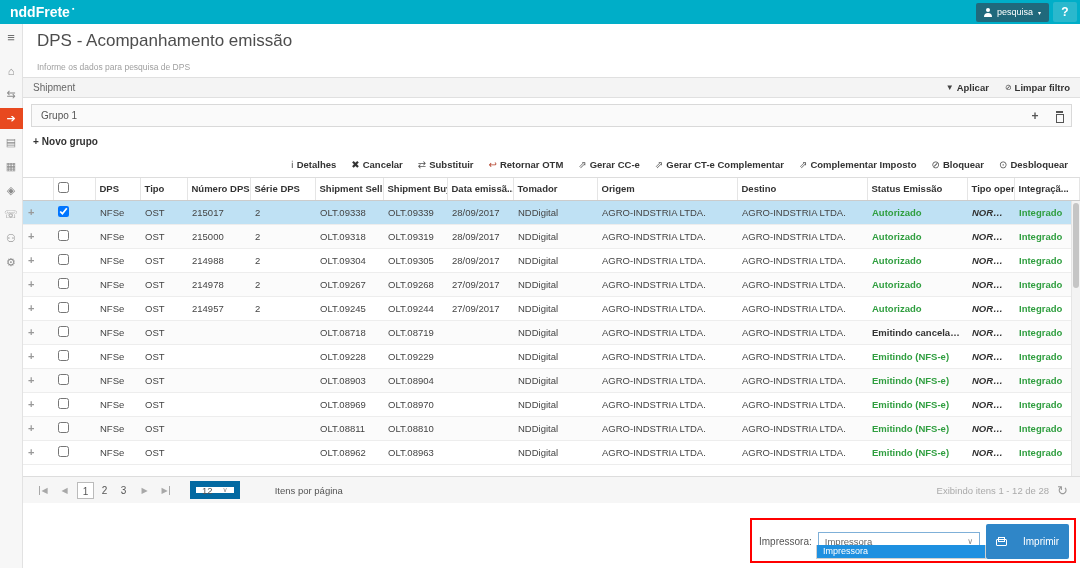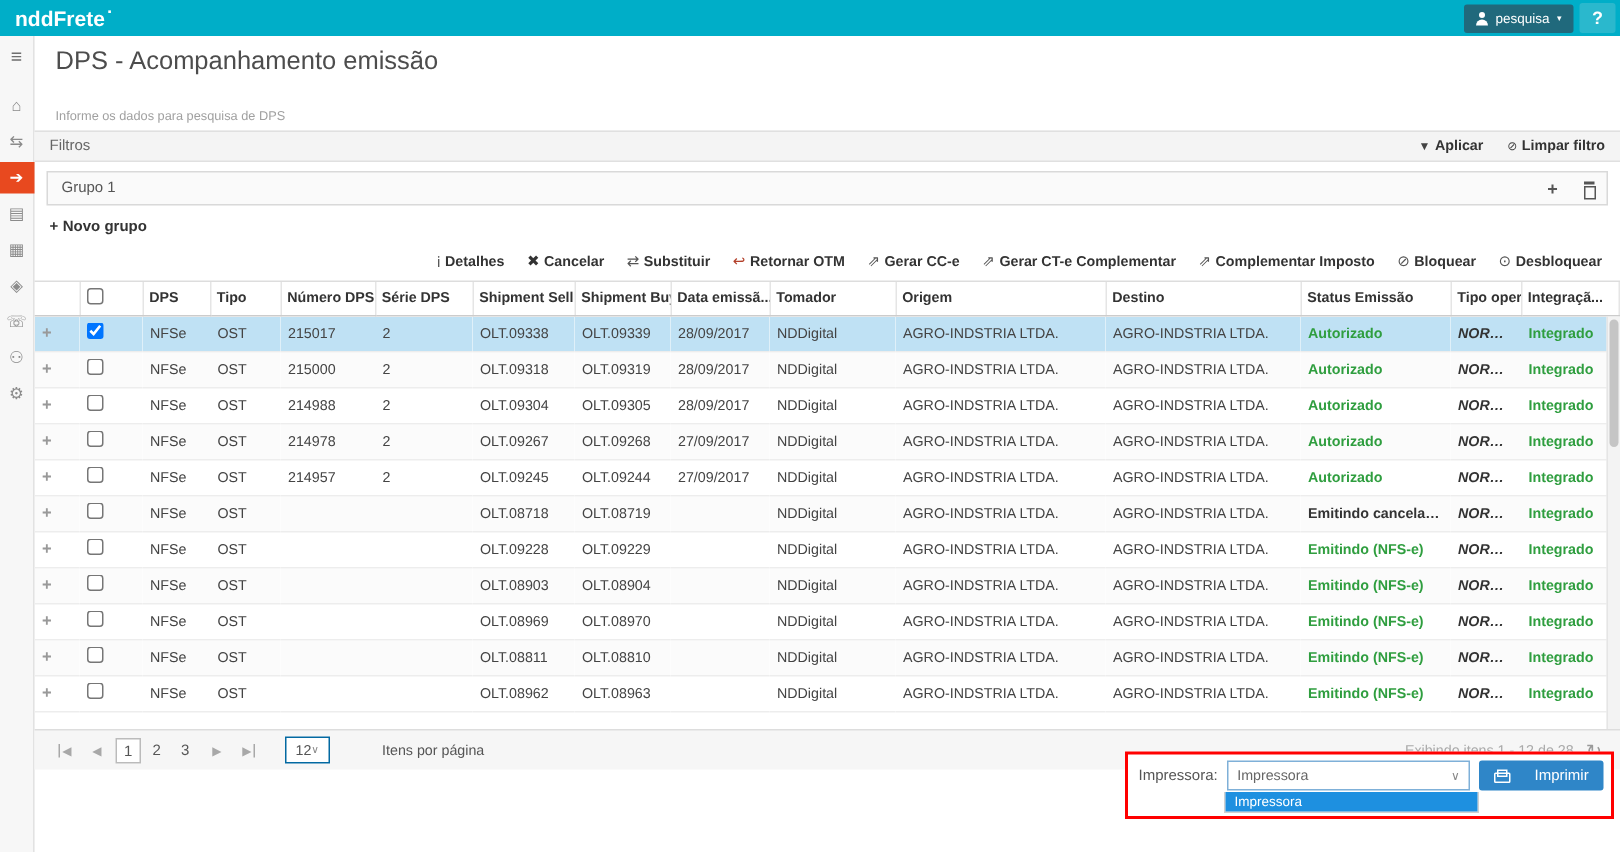--- a/index.html
+++ b/index.html
@@ -32,21 +32,21 @@
   .side-icon { width: 23px; height: 21px; display: flex; align-items: center; justify-content: center;
     color: #8b8b8b; font-size: 11px; cursor: pointer; }
   .side-icon.menu { margin-bottom: 9px; color: #6f6f6f; font-size: 13px; }
   .side-icon.active { background: #e8491f; color: #fff; }
 
   .main { flex: 1; position: relative; display: flex; flex-direction: column; min-width: 0; }
 
   
   .page-head { padding: 7px 14px 5px; }
   .page-title { font-size: 17px; color: #4d4d4d; }
-  .page-subtitle { font-size: 8.5px; color: #a0a0a0; margin-top: 21px; }
+  .page-subtitle { font-size: 8.5px; color: #a0a0a0; margin-top: 11px; }
 
   
   .filters-bar { height: 21px; background: #f4f4f4; border-top: 1px solid #e0e0e0;
     border-bottom: 1px solid #e0e0e0; display: flex; align-items: center;
     justify-content: space-between; padding: 0 10px; font-size: 10px; color: #666; flex: none; }
   .filter-actions { display: flex; gap: 16px; }
   .filter-action { cursor: pointer; display: flex; align-items: center; gap: 3px;
     font-size: 9.5px; font-weight: bold; color: #333; }
   .fa-ico { font-size: 8px; color: #444; font-weight: normal; }
 
@@ -94,37 +94,37 @@
 
   
   .pagination { height: 27px; border-top: 1px solid #ddd; background: #f6f6f6; display: flex;
     align-items: center; padding: 0 12px; gap: 4px; font-size: 10px; color: #666; flex: none; }
   .pg-btn { width: 17px; text-align: center; color: #a8a8a8; font-size: 8px; cursor: pointer; }
   .pg-btn.edge span { border-left: 1px solid #a8a8a8; padding-left: 1px; }
   .pg-btn.edge-r span { border-right: 1px solid #a8a8a8; padding-right: 1px; }
   .pg-nums { display: flex; gap: 2px; align-items: center; }
   .pg-num { min-width: 17px; height: 17px; line-height: 17px; text-align: center; cursor: pointer; color: #555; }
   .pg-num.active { border: 1px solid #bbb; background: #fff; }
-  .pg-size { margin-left: 12px; border: 1px solid #0369a1; background: #fff; height: 18px;
-    display: flex; align-items: center; padding: 0 6px; font-size: 9.5px; cursor: pointer; color: #555; }
+  .pg-size { margin-left: 12px; border: 6px solid #0369a1; background: #fff; height: 18px;
+    display: flex; align-items: center; gap: 10px; padding: 0 6px; font-size: 9.5px; cursor: pointer; color: #555; }
   .pg-caret { font-size: 7px; color: #888; }
   .pg-label { margin-left: 7px; font-size: 9.5px; color: #555; padding-left: 24px; }
   .pg-right { margin-left: auto; display: flex; align-items: center; gap: 8px; color: #aaa; font-size: 9.5px; }
   .refresh { font-size: 13px; color: #9a9a9a; cursor: pointer; }
 
   
-  .print-annotation { position: absolute; right: 4px; bottom: 22px; width: 326px; height: 45px;
+  .print-annotation { position: absolute; right: 4px; bottom: 5px; width: 326px; height: 45px;
     border: 2px solid #ff0000; background: #fff; }
   .print-row { display: flex; align-items: center; gap: 6px; padding: 4px 5px 0 7px; }
   .print-label { font-size: 10px; color: #555; }
   .print-select { width: 168px; height: 20px; border: 1px solid #7fb0d8; background: #fff;
     display: flex; align-items: center; justify-content: space-between; padding: 0 6px;
     font-size: 9.5px; color: #666; cursor: pointer; }
   .select-caret { font-size: 8px; color: #888; }
-  .print-button { margin-left: auto; width: 86px; height: 20px; background: #2f86c8; color: #fff;
+  .print-button { margin-left: auto; width: 86px; height: 35px; background: #2f86c8; color: #fff;
     border: none; border-radius: 2px; display: flex; align-items: center; justify-content: center;
     gap: 16px; font-size: 10px; cursor: pointer; font-family: "Liberation Sans", sans-serif; }
   .printer-ico { position: relative; width: 11px; height: 9px; }
   .printer-ico:before { content: ""; position: absolute; top: 0; left: 2px; width: 5px; height: 3px; border: 1px solid #fff; }
   .printer-ico:after { content: ""; position: absolute; bottom: 0; left: 0; width: 9px; height: 5px; border: 1px solid #fff; border-radius: 1px; }
   .print-dropdown { position: absolute; top: 25px; left: 64px; width: 170px; background: #fff;
     border: 1px solid #d0d0d0; border-top: none; }
   .print-option { height: 13px; line-height: 13px; background: #1e90e0; color: #fff;
     font-size: 9px; padding: 0 6px; cursor: pointer; }
 </style>
@@ -165,21 +165,21 @@
     </div>
 
   <div class="main">
 
     <div class="page-head">
       <div class="page-title">DPS - Acompanhamento emissão</div>
       <div class="page-subtitle">Informe os dados para pesquisa de DPS</div>
     </div>
 
     <div class="filters-bar">
-      <span>Filtros</span>
+      <span>Shipment</span>
       <div class="filter-actions">
         <span class="filter-action">
           <span class="fa-ico">▼</span>
           <span>Aplicar</span>
         </span>
         <span class="filter-action">
           <span class="fa-ico">⊘</span>
           <span>Limpar filtro</span>
         </span>
       </div>

